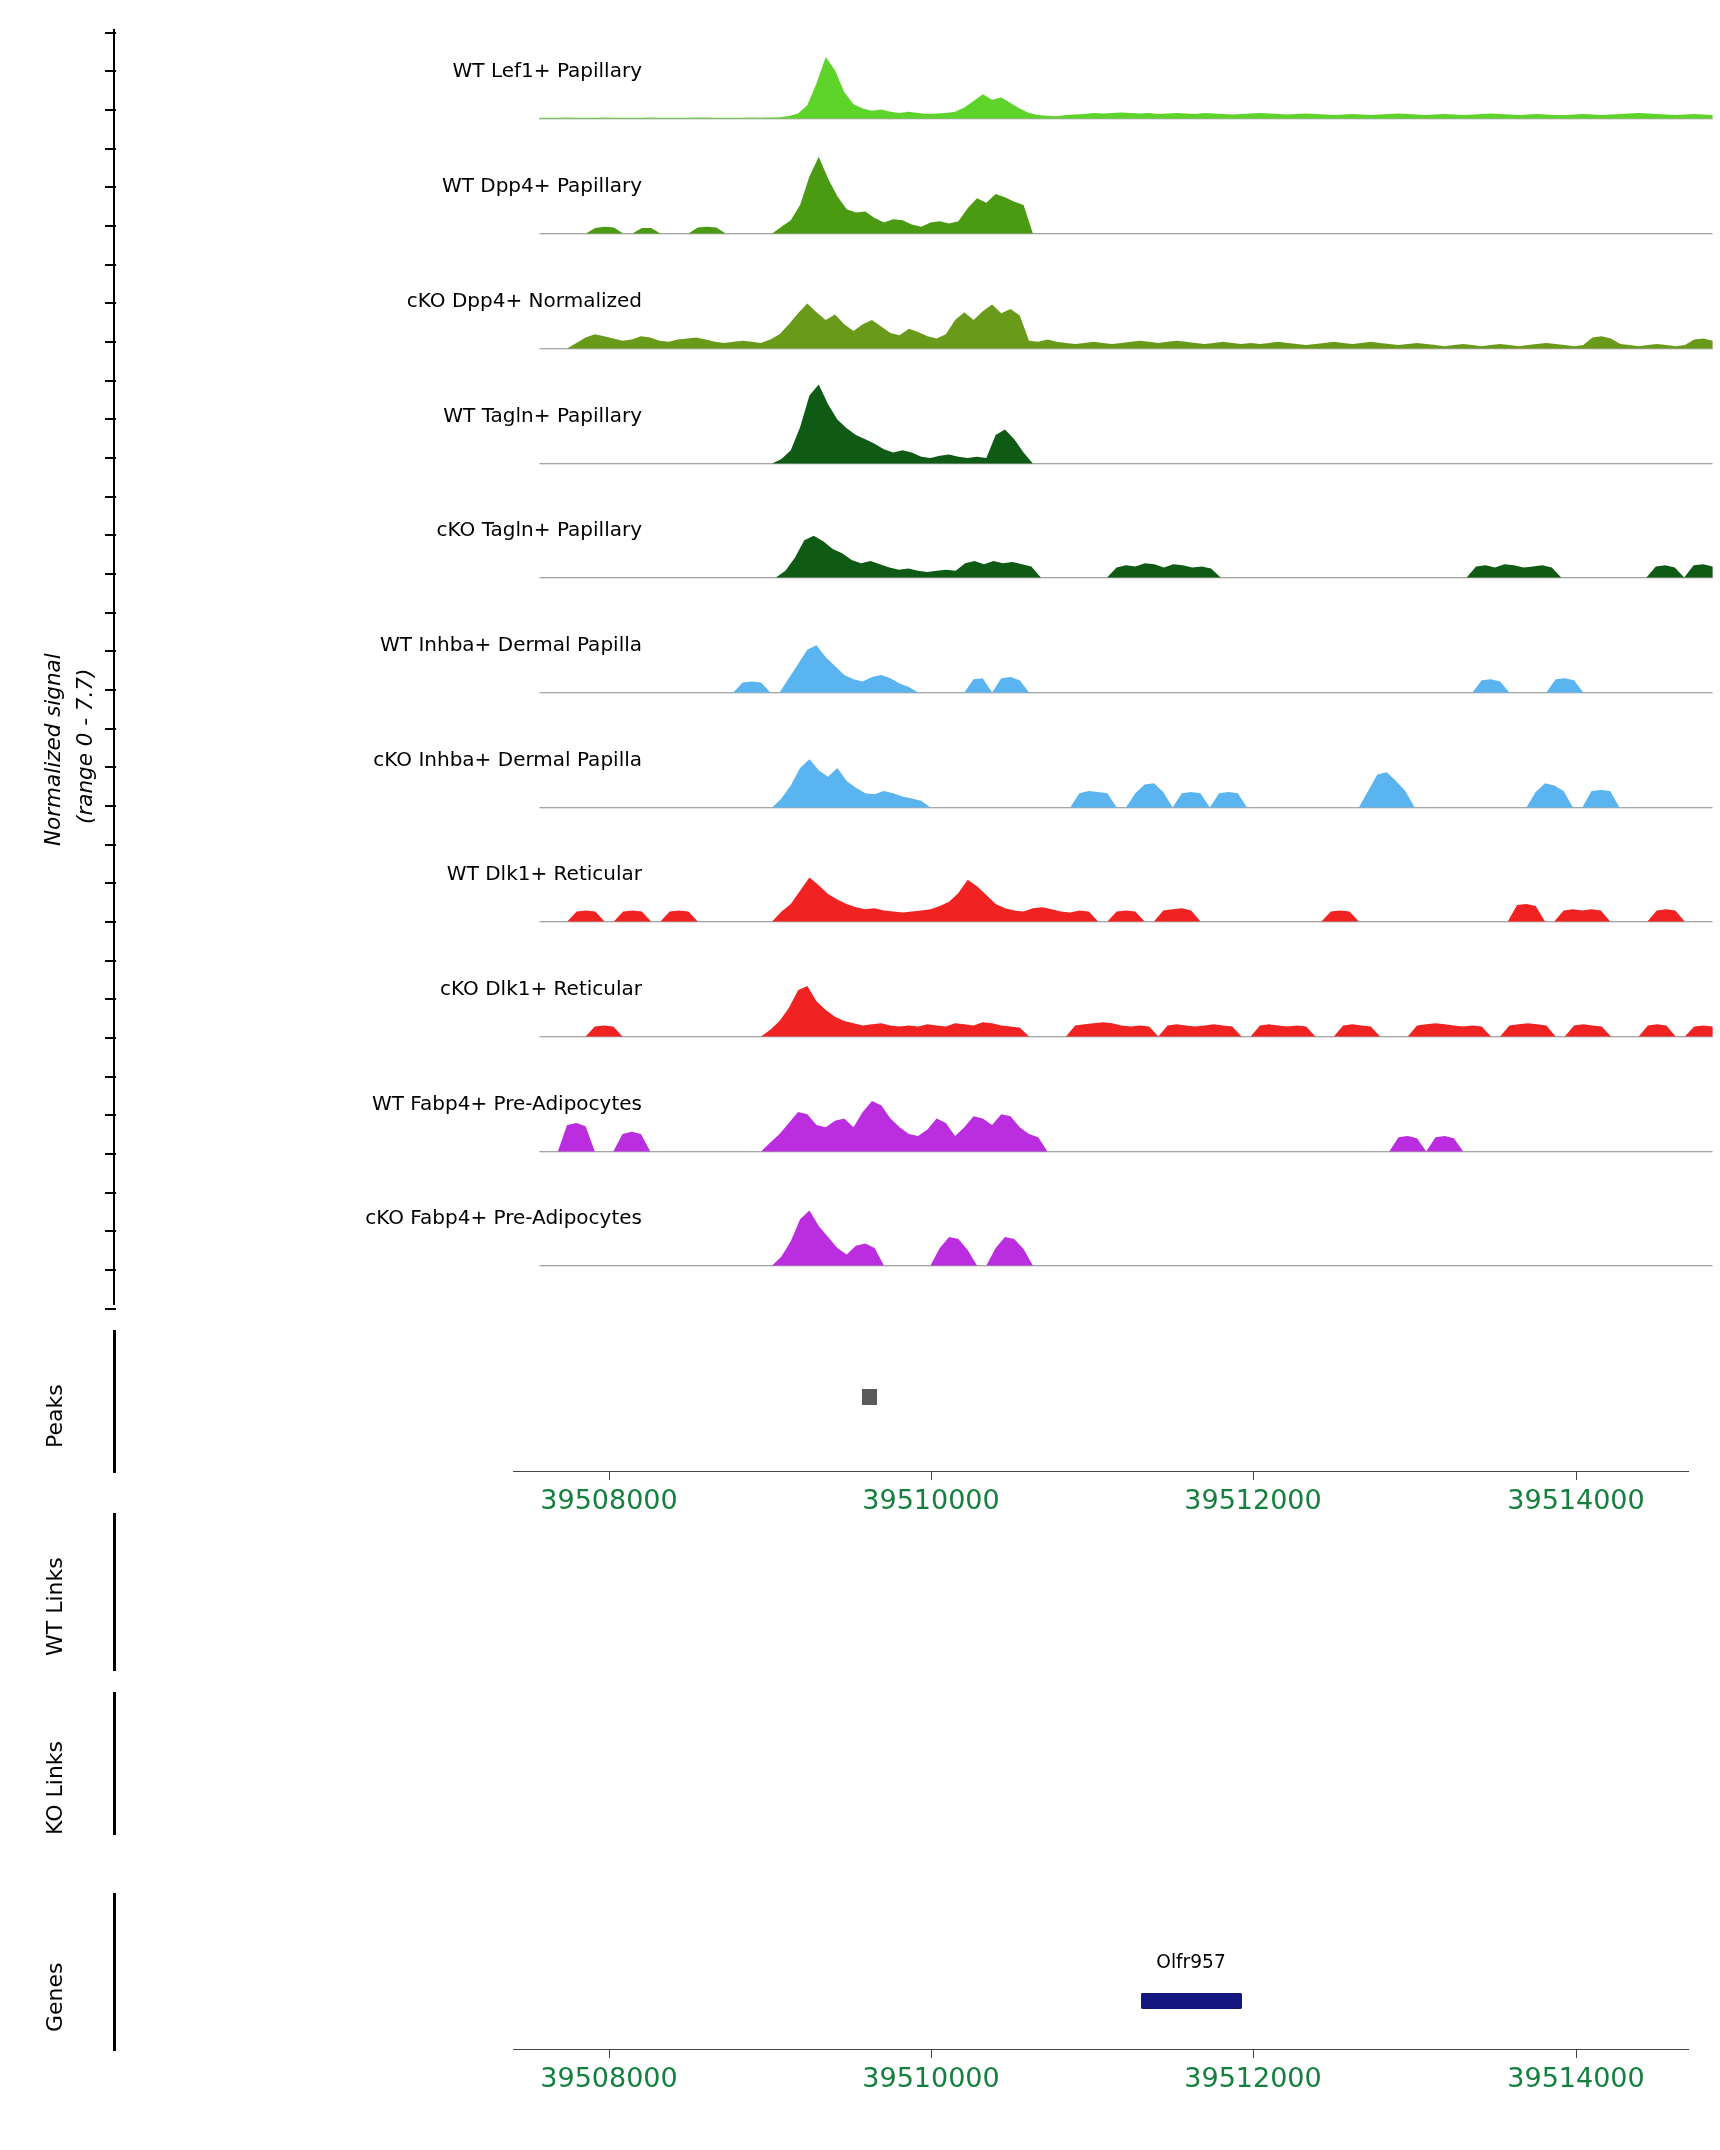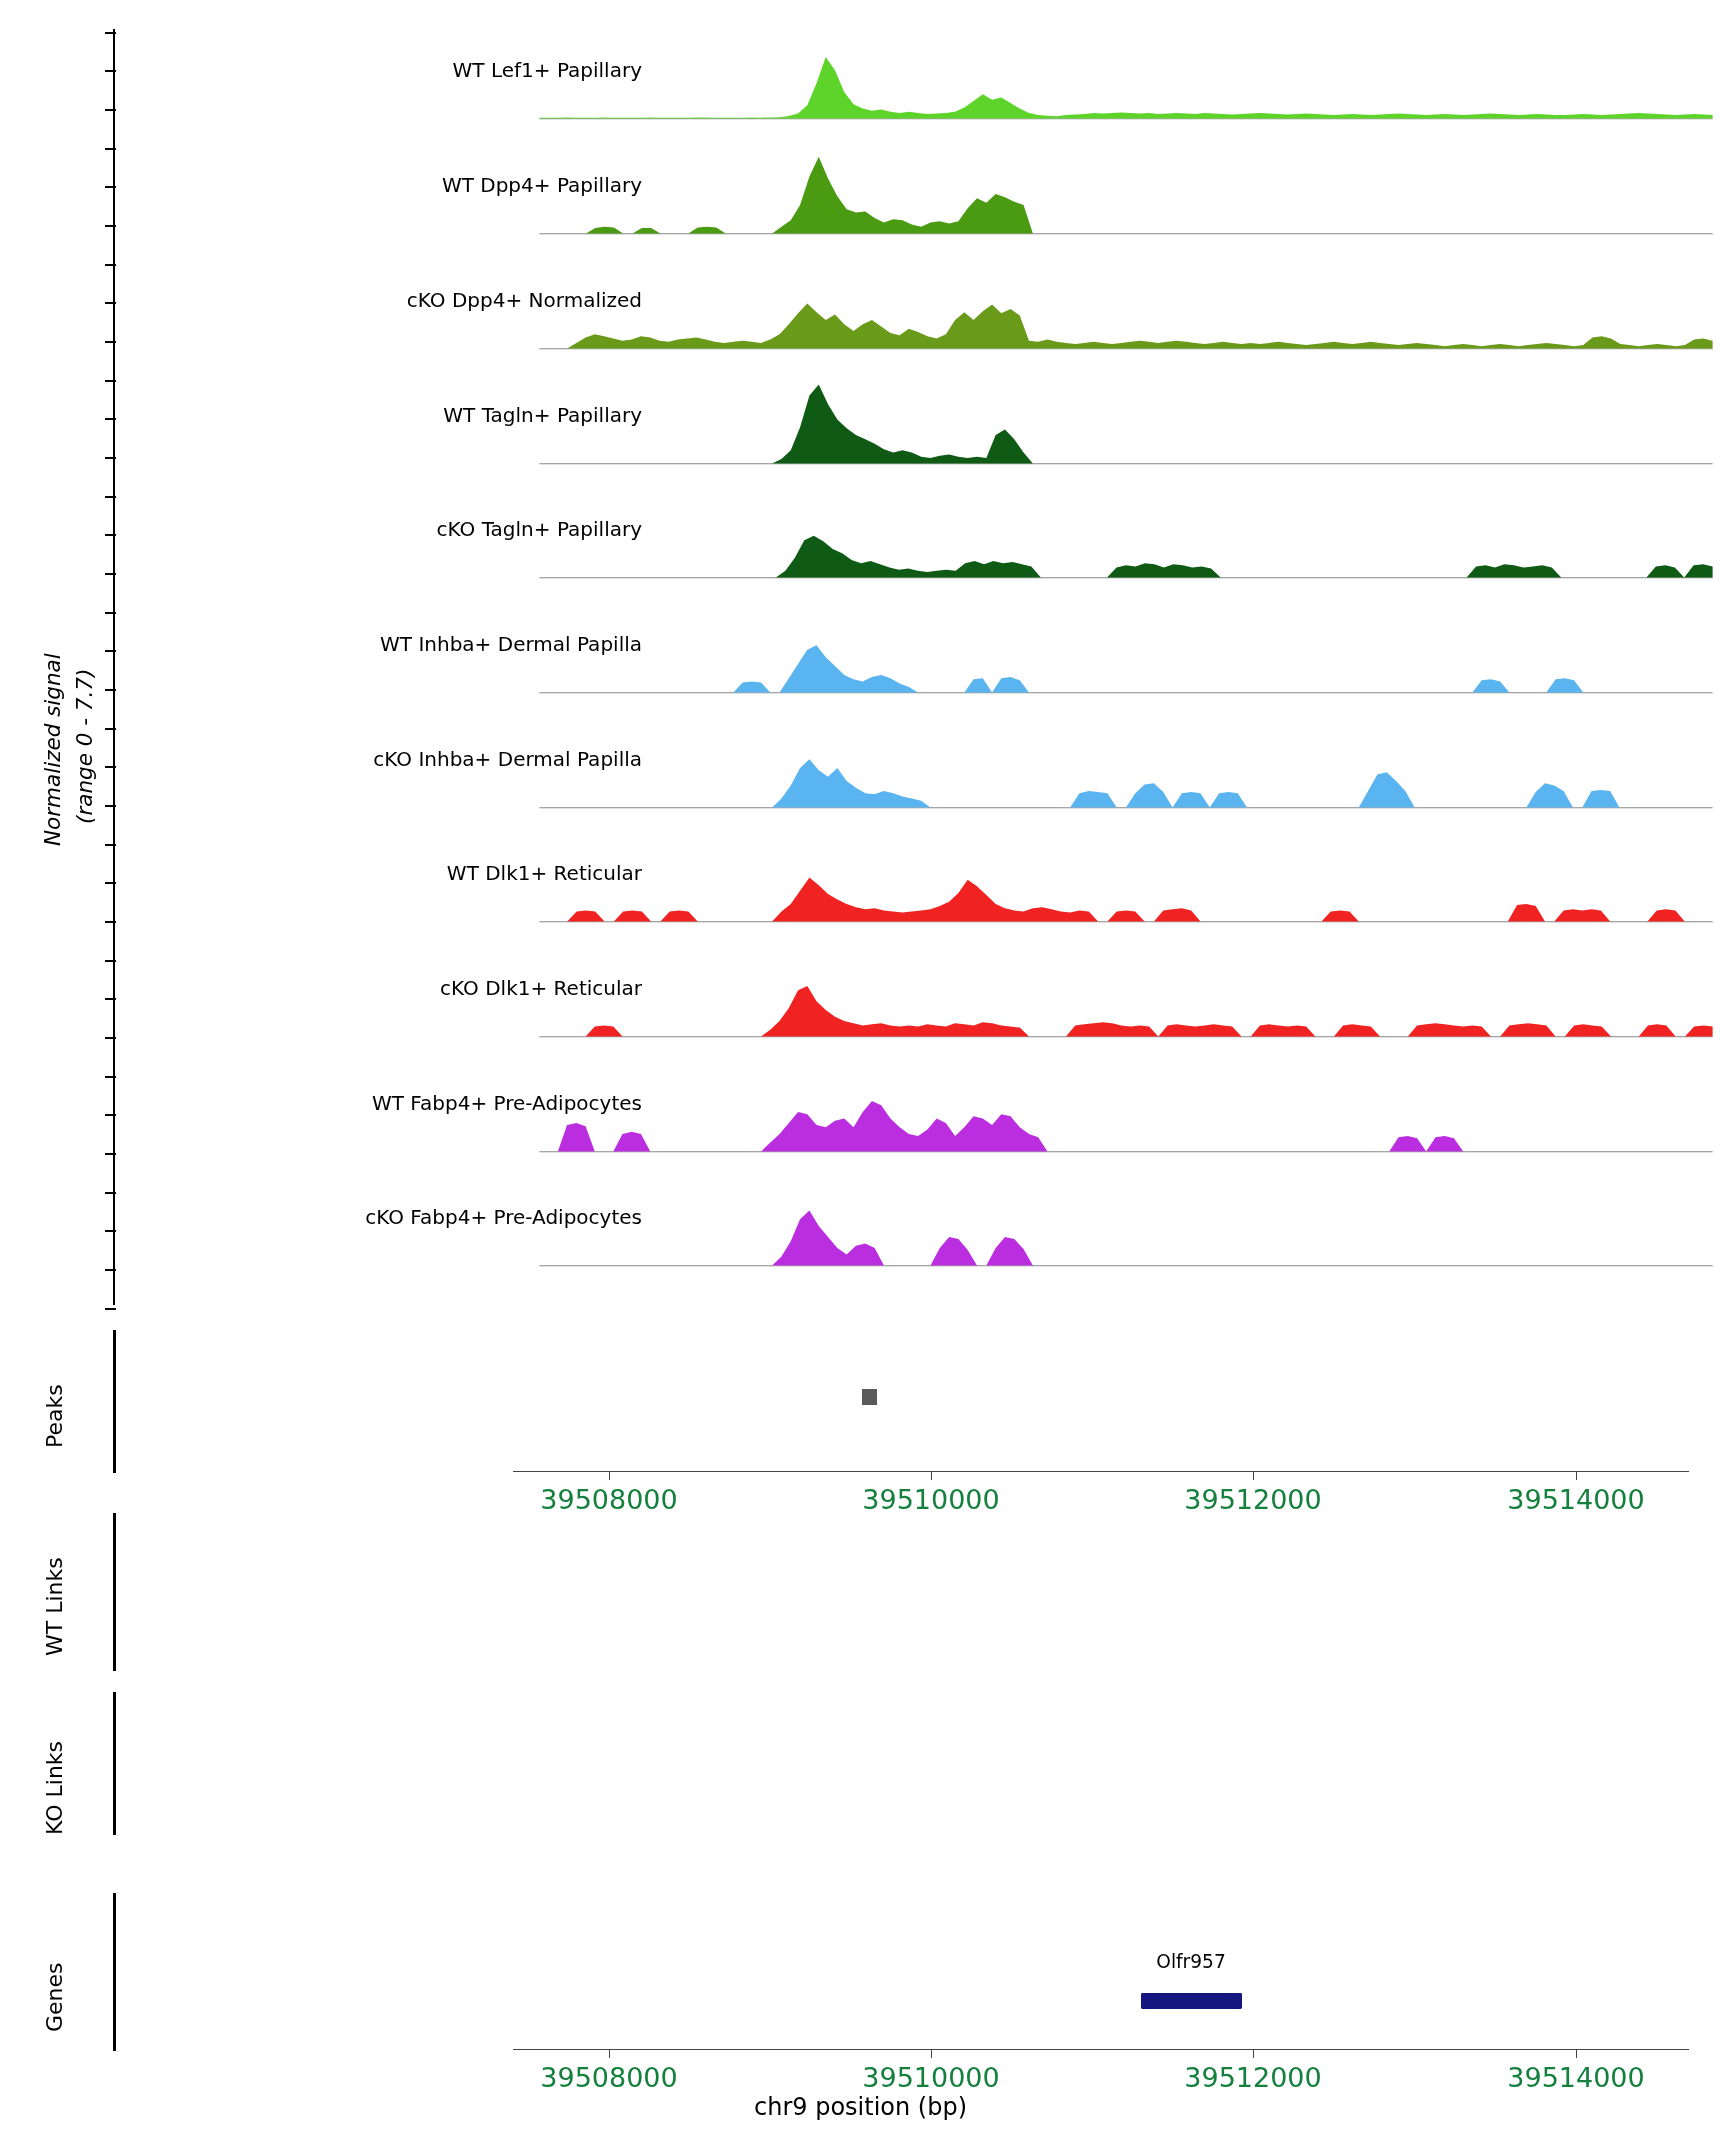--- a/index.html
+++ b/index.html
@@ -344,16 +344,15 @@
       <div class="xtick" style="left: 609px; top: 2049px;"></div>
       <div class="xticklabel" style="left: 609px; top: 2062px;">39508000</div>
       <div class="xtick" style="left: 931px; top: 2049px;"></div>
       <div class="xticklabel" style="left: 931px; top: 2062px;">39510000</div>
       <div class="xtick" style="left: 1253px; top: 2049px;"></div>
       <div class="xticklabel" style="left: 1253px; top: 2062px;">39512000</div>
       <div class="xtick" style="left: 1576px; top: 2049px;"></div>
       <div class="xticklabel" style="left: 1576px; top: 2062px;">39514000</div>
     </div>
 
-  <div class="xaxis-title" style="top:2093px;">chr9 position (bp)</div>
 
 </div>
 
 
 </body></html>

